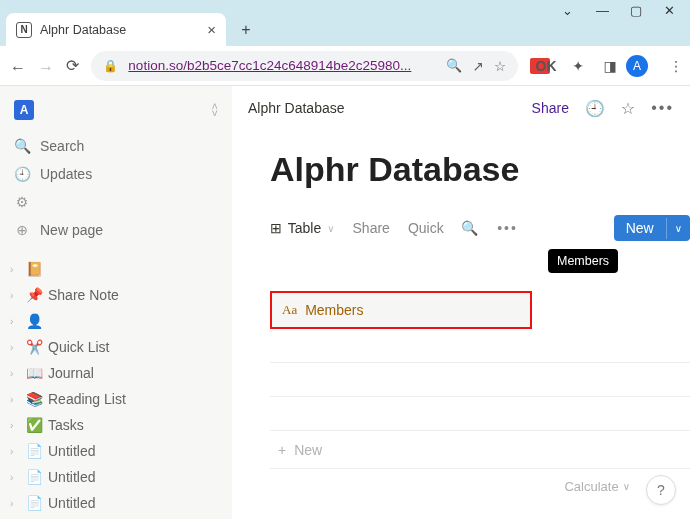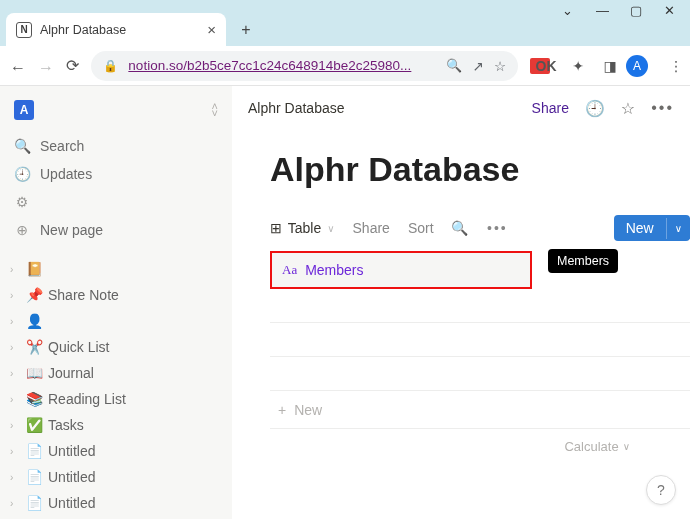--- a/index.html
+++ b/index.html
@@ -54,21 +54,21 @@
   .db-toolbar .view .chev { color:#bbb; font-size:10px; }
   .db-toolbar .srch { font-size:14px; }
   .db-toolbar .dots { letter-spacing:2px; }
   .newbtn { margin-left:auto; background:#2e7cd4; color:#fff; border-radius:4px; display:flex; align-items:center; font-size:14px; font-weight:500; overflow:hidden; }
   .newbtn .lbl { padding: 5px 12px; }
   .newbtn .drop { padding: 5px 8px; border-left: 1px solid rgba(255,255,255,0.3); font-size:10px; background:#2e7cd4; }
   
   .db-area { position: relative; }
   .db-header-row { display:flex; }
   .prop-cell { width: 262px; height: 38px; border-bottom: 1px solid #ededec; display:flex; align-items:center; padding: 0 10px; gap:8px; color:#9b9a97; font-size:14px; }
-  .prop-cell.highlight { border: 2px solid #e11; background:#f6f6f4; color:#6d28d9; }
+  .prop-cell.highlight { border: 2px solid #e11; background:#f6f6f4; color:#a16207;margin-top:40px; }
   .prop-icon { font-family: Georgia, serif; font-size:13px; }
   .tooltip { position:absolute; left: 278px; top: -2px; background:#000; color:#fff; font-size:12.5px; font-weight:500; padding: 5px 9px; border-radius:4px; z-index:5; }
   
   .db-row { height: 34px; border-bottom: 1px solid #ededec; width: 100%; }
   .db-newrow { height: 38px; display:flex; align-items:center; gap:8px; color:#b4b2af; font-size:14px; padding-left: 8px; border-bottom: 1px solid #ededec; }
   .db-calc { height: 34px; display:flex; align-items:center; justify-content:flex-end; padding-right: 60px; color:#b4b2af; font-size:13px; gap:4px;}
   
   .help-btn { position:absolute; right: 14px; bottom: 14px; width:30px; height:30px; border-radius:50%; border:1px solid #ddd; background:#fff; display:flex; align-items:center; justify-content:center; color:#777; font-size:14px; box-shadow: 0 1px 3px rgba(0,0,0,0.08); }
 </style>
 </head>
@@ -195,21 +195,21 @@
     <div class="content">
       <div class="page-title">Alphr Database</div>
 
       <div class="db-toolbar">
         <span class="view">
           <span>⊞</span>
           <span>Table</span>
           <span class="chev">∨</span>
         </span>
         <span>Share</span>
-        <span>Sort</span>
+        <span>Quick</span>
         <span class="srch">🔍</span>
         <span class="dots">•••</span>
         <span class="newbtn">
           <span class="lbl">New</span>
           <span class="drop">∨</span>
         </span>
       </div>
 
       <div class="db-area">
         <div class="db-header-row">

